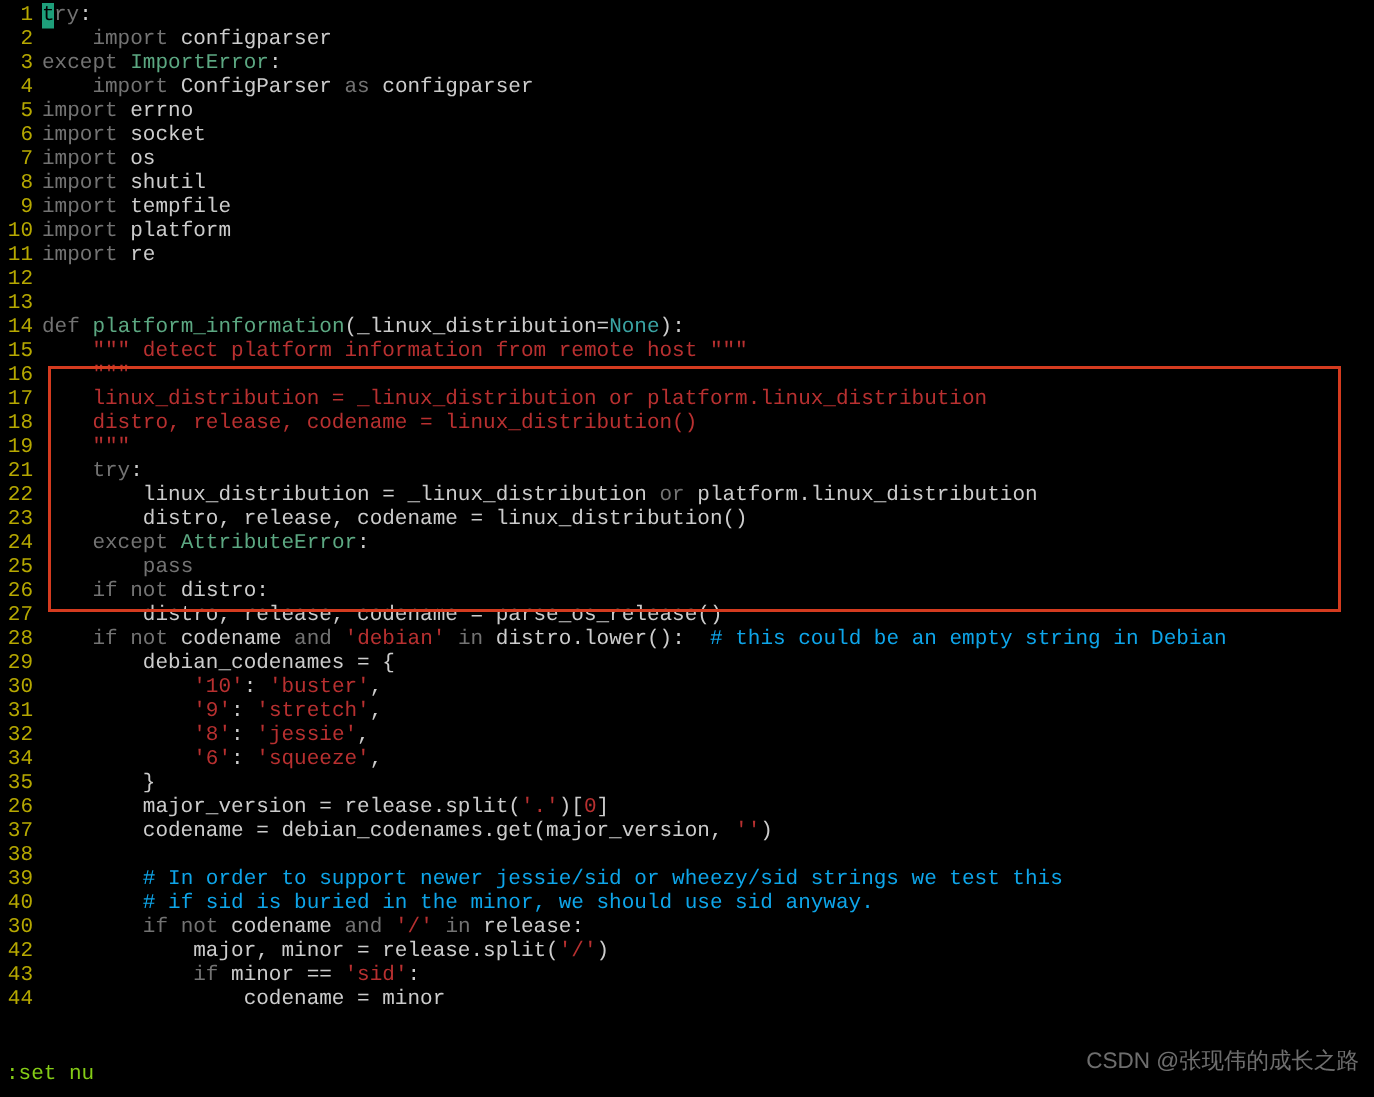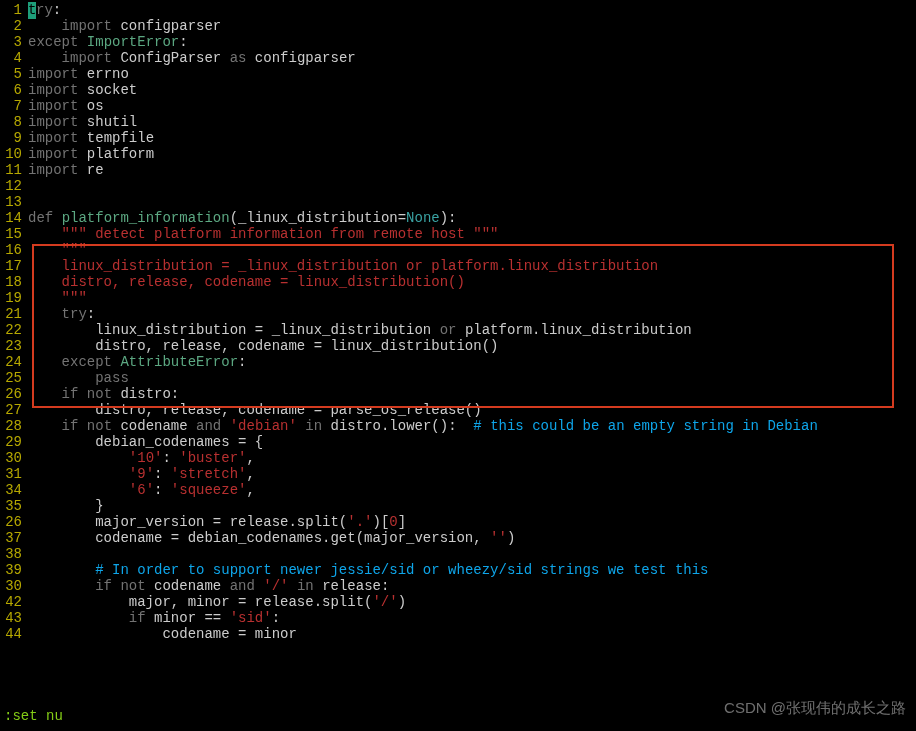--- a/index.html
+++ b/index.html
@@ -96,26 +96,28 @@
     <div class="line"><span class="lineno">22</span><span class="code"><span class="op">        linux_distribution = _linux_distribution </span><span class="kw">or</span><span class="op"> platform.linux_distribution</span></span></div>
     <div class="line"><span class="lineno">23</span><span class="code"><span class="op">        distro, release, codename = linux_distribution()</span></span></div>
     <div class="line"><span class="lineno">24</span><span class="code"><span class="op">    </span><span class="kw">except</span><span class="op"> </span><span class="kw2">AttributeError</span><span class="op">:</span></span></div>
     <div class="line"><span class="lineno">25</span><span class="code"><span class="op">        </span><span class="kw">pass</span></span></div>
     <div class="line"><span class="lineno">26</span><span class="code"><span class="op">    </span><span class="kw">if</span><span class="op"> </span><span class="kw">not</span><span class="op"> distro:</span></span></div>
     <div class="line"><span class="lineno">27</span><span class="code"><span class="op">        distro, release, codename = parse_os_release()</span></span></div>
     <div class="line"><span class="lineno">28</span><span class="code"><span class="op">    </span><span class="kw">if</span><span class="op"> </span><span class="kw">not</span><span class="op"> codename </span><span class="kw">and</span><span class="op"> </span><span class="str">'debian'</span><span class="op"> </span><span class="kw">in</span><span class="op"> distro.lower():  </span><span class="com"># this could be an empty string in Debian</span></span></div>
     <div class="line"><span class="lineno">29</span><span class="code"><span class="op">        debian_codenames = {</span></span></div>
     <div class="line"><span class="lineno">30</span><span class="code"><span class="op">            </span><span class="str">'10'</span><span class="op">: </span><span class="str">'buster'</span><span class="op">,</span></span></div>
     <div class="line"><span class="lineno">31</span><span class="code"><span class="op">            </span><span class="str">'9'</span><span class="op">: </span><span class="str">'stretch'</span><span class="op">,</span></span></div>
+    <div class="line"><span class="lineno">32</span><span class="code"><span class="op">            </span><span class="str">'8'</span><span class="op">: </span><span class="str">'jessie'</span><span class="op">,</span></span></div>
     <div class="line"><span class="lineno">34</span><span class="code"><span class="op">            </span><span class="str">'6'</span><span class="op">: </span><span class="str">'squeeze'</span><span class="op">,</span></span></div>
     <div class="line"><span class="lineno">35</span><span class="code"><span class="op">        }</span></span></div>
     <div class="line"><span class="lineno">26</span><span class="code"><span class="op">        major_version = release.split(</span><span class="str">'.'</span><span class="op">)[</span><span class="str">0</span><span class="op">]</span></span></div>
     <div class="line"><span class="lineno">37</span><span class="code"><span class="op">        codename = debian_codenames.get(major_version, </span><span class="str">''</span><span class="op">)</span></span></div>
     <div class="line"><span class="lineno">38</span><span class="code"></span></div>
     <div class="line"><span class="lineno">39</span><span class="code"><span class="op">        </span><span class="com"># In order to support newer jessie/sid or wheezy/sid strings we test this</span></span></div>
+    <div class="line"><span class="lineno">40</span><span class="code"><span class="op">        </span><span class="com"># if sid is buried in the minor, we should use sid anyway.</span></span></div>
     <div class="line"><span class="lineno">30</span><span class="code"><span class="op">        </span><span class="kw">if</span><span class="op"> </span><span class="kw">not</span><span class="op"> codename </span><span class="kw">and</span><span class="op"> </span><span class="str">'/'</span><span class="op"> </span><span class="kw">in</span><span class="op"> release:</span></span></div>
     <div class="line"><span class="lineno">42</span><span class="code"><span class="op">            major, minor = release.split(</span><span class="str">'/'</span><span class="op">)</span></span></div>
     <div class="line"><span class="lineno">43</span><span class="code"><span class="op">            </span><span class="kw">if</span><span class="op"> minor == </span><span class="str">'sid'</span><span class="op">:</span></span></div>
     <div class="line"><span class="lineno">44</span><span class="code"><span class="op">                codename = minor</span></span></div>
   </div>
 
 <div class="highlight-box"></div>
 
 <div class="statusline">:set nu</div>
 

